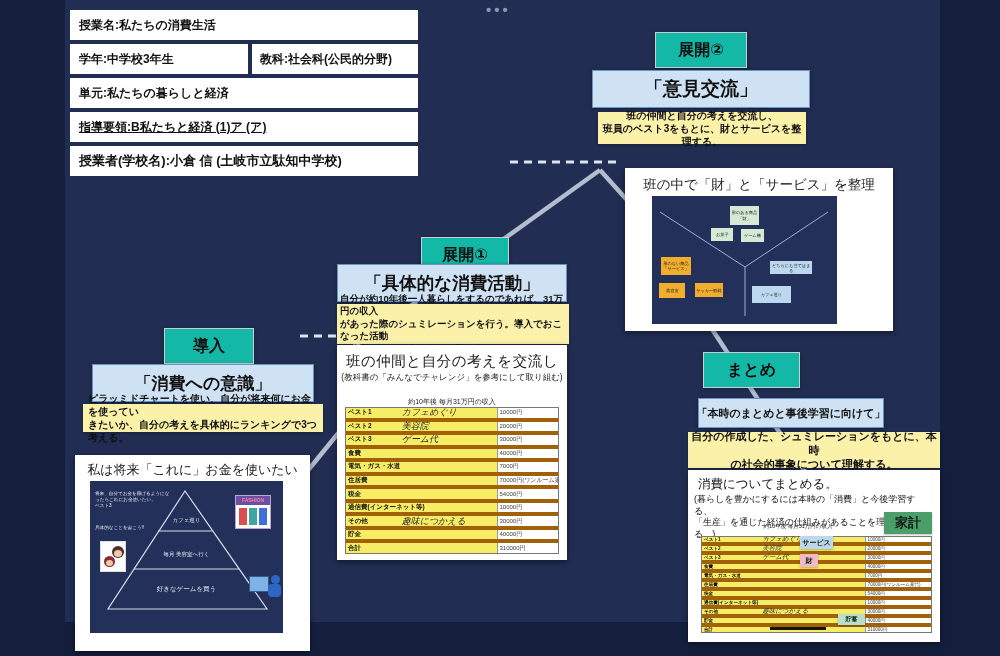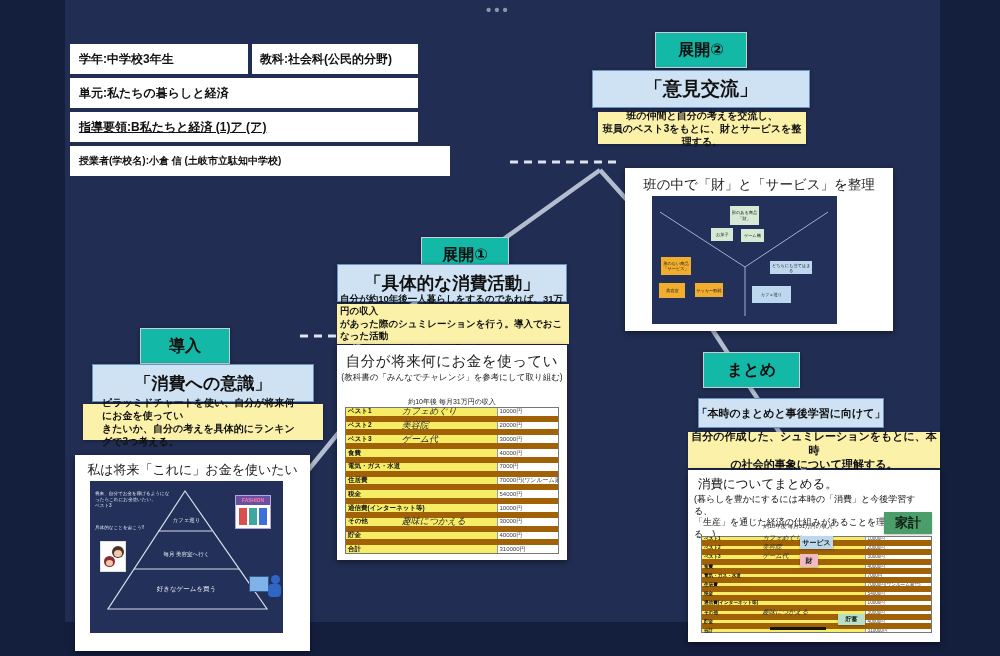--- a/index.html
+++ b/index.html
@@ -19,21 +19,21 @@
               font-weight:bold;box-shadow:0 1px 4px rgba(0,0,0,.35);}
   .flow-note{background:#fbf1a9;font-weight:bold;white-space:pre-line;display:flex;align-items:center;justify-content:center;
              text-align:center;line-height:1.3;box-shadow:0 1px 3px rgba(0,0,0,.3);}
   .card{background:#fff;box-shadow:0 2px 6px rgba(0,0,0,.45);}
   .card-title{text-align:center;font-weight:500;color:#1a1a1a;}
   .navy-panel{position:absolute;background:#22305a;}
   .ysticky{position:absolute;font-size:4.2px;line-height:1.2;color:#1c1c1c;white-space:pre-line;
            display:flex;align-items:center;justify-content:center;text-align:center;padding:1px;box-sizing:border-box;}
   
   .budget-table{display:flex;flex-direction:column;border:1px solid #777;background:#fff;}
-  .brow{flex:1;display:flex;border-bottom:6px solid #a16207;min-height:0;}
+  .brow{flex:1;display:flex;border-bottom:4px solid #a16207;min-height:0;}
   .brow:last-child{border-bottom:none;}
   .bcell-y{flex:0 0 71%;background:#f7ec66;display:flex;align-items:center;border-right:1px solid #9a9a9a;position:relative;min-height:0;}
   .blab{font-weight:bold;padding-left:2px;white-space:nowrap;}
   .bhand{position:absolute;left:37%;font-style:italic;color:#2e2e2e;white-space:nowrap;}
   .bcell-v{flex:1;background:#fff;display:flex;align-items:center;padding-left:2px;color:#3c3c3c;white-space:nowrap;overflow:hidden;}
   .bt-large .blab{font-size:6.5px}.bt-large .bhand{font-size:9px}.bt-large .bcell-v{font-size:6px}
   .bt-small .blab{font-size:4.6px}.bt-small .bhand{font-size:6.5px}.bt-small .bcell-v{font-size:4.6px}
   .tbl-caption{color:#222;text-align:center;white-space:nowrap;}
   .mini-sticky{position:absolute;display:flex;align-items:center;justify-content:center;color:#102015;
                font-weight:bold;box-shadow:0 1px 2px rgba(0,0,0,.25);}
@@ -49,25 +49,26 @@
     <line x1="300" y1="336" x2="338" y2="336" stroke="#dfe3ec" stroke-width="3" stroke-dasharray="8 6"></line>
     <line x1="510" y1="162" x2="622" y2="162" stroke="#dfe3ec" stroke-width="3" stroke-dasharray="8 6"></line>
     <line x1="305" y1="474" x2="362" y2="404" stroke="#b4bdcf" stroke-width="4.5"></line>
     <line x1="352" y1="348" x2="600" y2="170" stroke="#b4bdcf" stroke-width="4.5"></line>
     <line x1="600" y1="170" x2="627" y2="200" stroke="#b4bdcf" stroke-width="4.5"></line>
     <line x1="710" y1="326" x2="808" y2="476" stroke="#b4bdcf" stroke-width="4.5"></line>
   </svg>
 
   <div class="abs dots" style="left:486px;top:1px;">•••</div>
 
+  <div class="abs info-row" style="left:70px;top:10px;width:348px;height:30px;">授業名:私たちの消費生活</div>
   <div class="abs info-row" style="left:70px;top:44px;width:178px;height:30px;">学年:中学校3年生</div>
   <div class="abs info-row" style="left:252px;top:44px;width:166px;height:30px;padding-left:8px;">教科:社会科(公民的分野)</div>
   <div class="abs info-row" style="left:70px;top:78px;width:348px;height:30px;">単元:私たちの暮らしと経済</div>
   <div class="abs info-row" style="left:70px;top:112px;width:348px;height:30px;text-decoration:underline;">指導要領:B私たちと経済 (1)ア (ア)</div>
-  <div class="abs info-row" style="left:70px;top:146px;width:380px;height:30px;font-size:10px;">授業者(学校名):小倉 信 (土岐市立駄知中学校)</div>
+  <div class="abs info-row" style="left:70px;top:146px;width:348px;height:30px;font-size:13px;">授業者(学校名):小倉 信 (土岐市立駄知中学校)</div>
 
   <div class="abs flow-label" style="left:655px;top:32px;width:92px;height:36px;">展開②</div>
   <div class="abs flow-title" style="left:592px;top:70px;width:218px;height:38px;font-size:19px;">「意見交流」</div>
   <div class="abs flow-note" style="left:598px;top:112px;width:208px;height:32px;font-size:10px;">班の仲間と自分の考えを交流し、
 班員のベスト3をもとに、財とサービスを整理する。</div>
 
   <div class="abs card" style="left:625px;top:168px;width:268px;height:163px;">
     <div class="card-title" style="margin-top:8px;font-size:13.5px;">班の中で「財」と「サービス」を整理</div>
     <div class="navy-panel" style="left:27px;top:28px;width:185px;height:128px;" id="y-panel">
       <svg width="185" height="128" style="position:absolute;left:0;top:0;">
@@ -88,21 +89,21 @@
       </div>
   </div>
 
   <div class="abs flow-label" style="left:421px;top:237px;width:88px;height:36px;">展開①</div>
   <div class="abs flow-title" style="left:337px;top:264px;width:230px;height:38px;font-size:17.5px;">「具体的な消費活動」</div>
   <div class="abs flow-note" style="left:337px;top:304px;width:232px;height:40px;font-size:9.5px;text-align:left;padding:2px 3px;">自分が約10年後一人暮らしをするのであれば、31万円の収入
 があった際のシュミレーションを行う。導入でおこなった活動
 で使用した、自分の考えを取り入れる。</div>
 
   <div class="abs card" style="left:337px;top:345px;width:230px;height:215px;">
-    <div class="card-title" style="margin-top:7px;font-size:14.5px;letter-spacing:.5px;">自分が将来何にお金を使ってい</div>
+    <div class="card-title" style="margin-top:7px;font-size:14.5px;letter-spacing:.5px;">班の仲間と自分の考えを交流し</div>
     <div class="card-title" style="font-size:8.5px;margin-top:1px;">(教科書の「みんなでチャレンジ」を参考にして取り組む)</div>
     <div class="abs tbl-caption" style="left:8px;top:52px;width:214px;font-size:7px;">約10年後 毎月31万円の収入</div>
     <div class="abs budget-table bt-large" style="left:8px;top:62px;width:214px;height:147px;">
         <div class="brow">
           <div class="bcell-y">
             <span class="blab">ベスト1</span>
             <span class="bhand">カフェめぐり</span>
           </div>
           <div class="bcell-v">10000円</div>
         </div>
@@ -165,23 +166,23 @@
         </div>
         <div class="brow">
           <div class="bcell-y">
             <span class="blab">合計</span>
           </div>
           <div class="bcell-v">310000円</div>
         </div>
       </div>
   </div>
 
-  <div class="abs flow-label" style="left:140px;top:328px;width:90px;height:36px;">導入</div>
+  <div class="abs flow-label" style="left:164px;top:328px;width:90px;height:36px;">導入</div>
   <div class="abs flow-title" style="left:92px;top:364px;width:222px;height:38px;font-size:17px;">「消費への意識」</div>
-  <div class="abs flow-note" style="left:83px;top:404px;width:240px;height:36px;font-size:10px;text-align:left;padding:2px 19px;">ピラッミドチャートを使い、自分が将来何にお金を使ってい
+  <div class="abs flow-note" style="left:83px;top:404px;width:240px;height:28px;font-size:10px;text-align:left;padding:2px 5px;">ピラッミドチャートを使い、自分が将来何にお金を使ってい
 きたいか、自分の考えを具体的にランキングで3つ考える。</div>
 
   <div class="abs card" style="left:75px;top:455px;width:235px;height:196px;">
     <div class="card-title" style="margin-top:6px;font-size:13px;">私は将来「これに」お金を使いたい</div>
     <div class="navy-panel" style="left:15px;top:26px;width:193px;height:152px;">
       <svg width="193" height="152" style="position:absolute;left:0;top:0;">
         <path d="M95,10 L18,128 L177,128 Z" fill="none" stroke="#d8dde8" stroke-width="1.2"></path>
         <line x1="68" y1="50" x2="122" y2="50" stroke="#d8dde8" stroke-width="1"></line>
         <line x1="44" y1="88" x2="149" y2="88" stroke="#d8dde8" stroke-width="1"></line>
       </svg>

